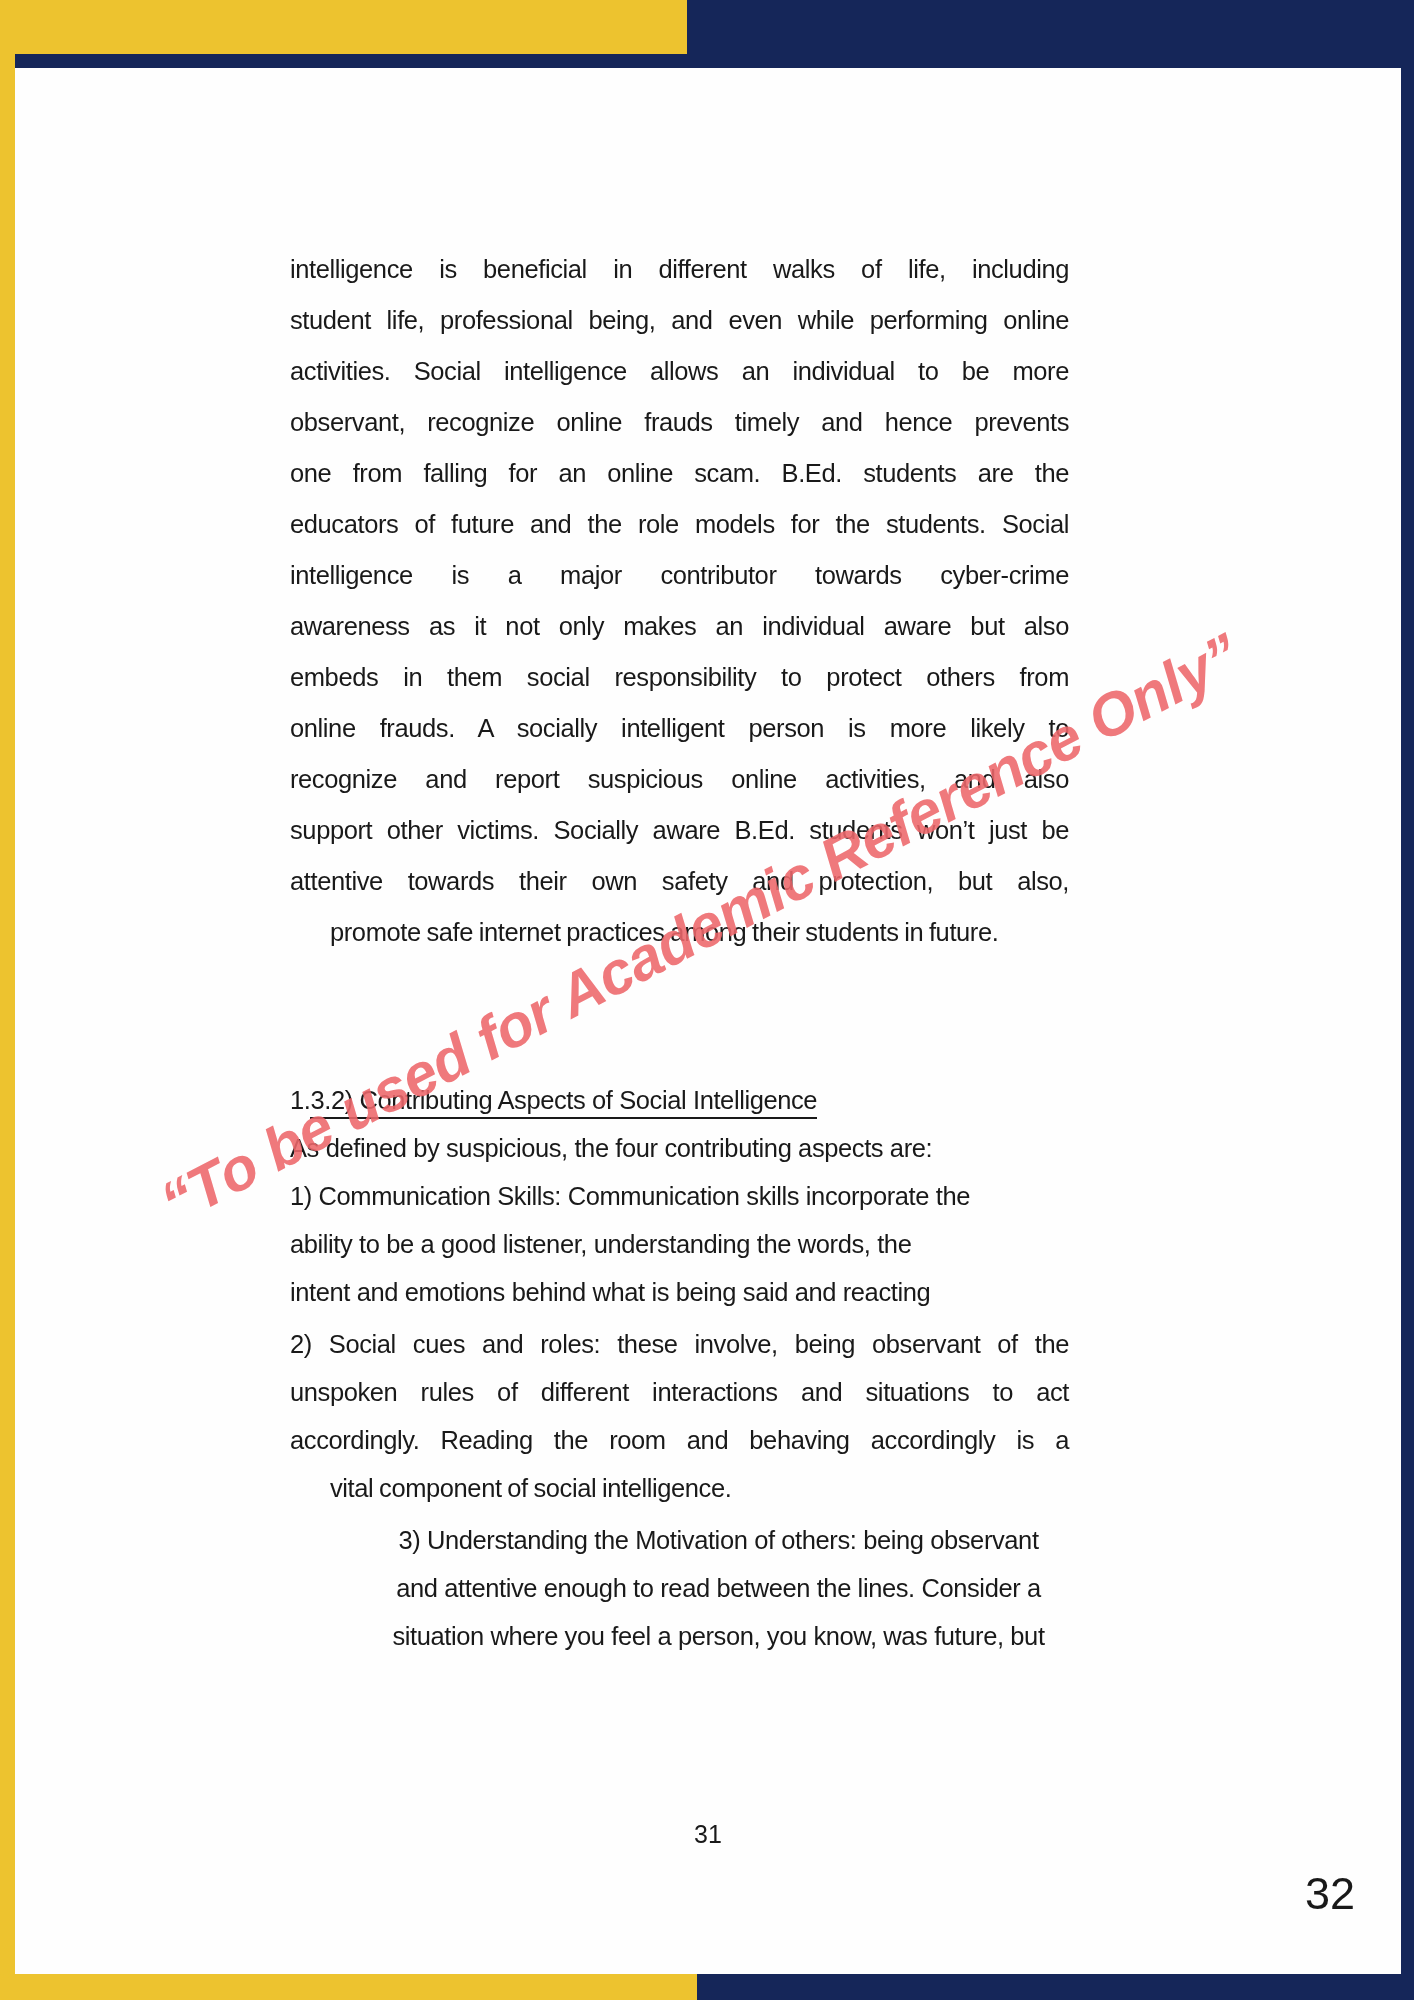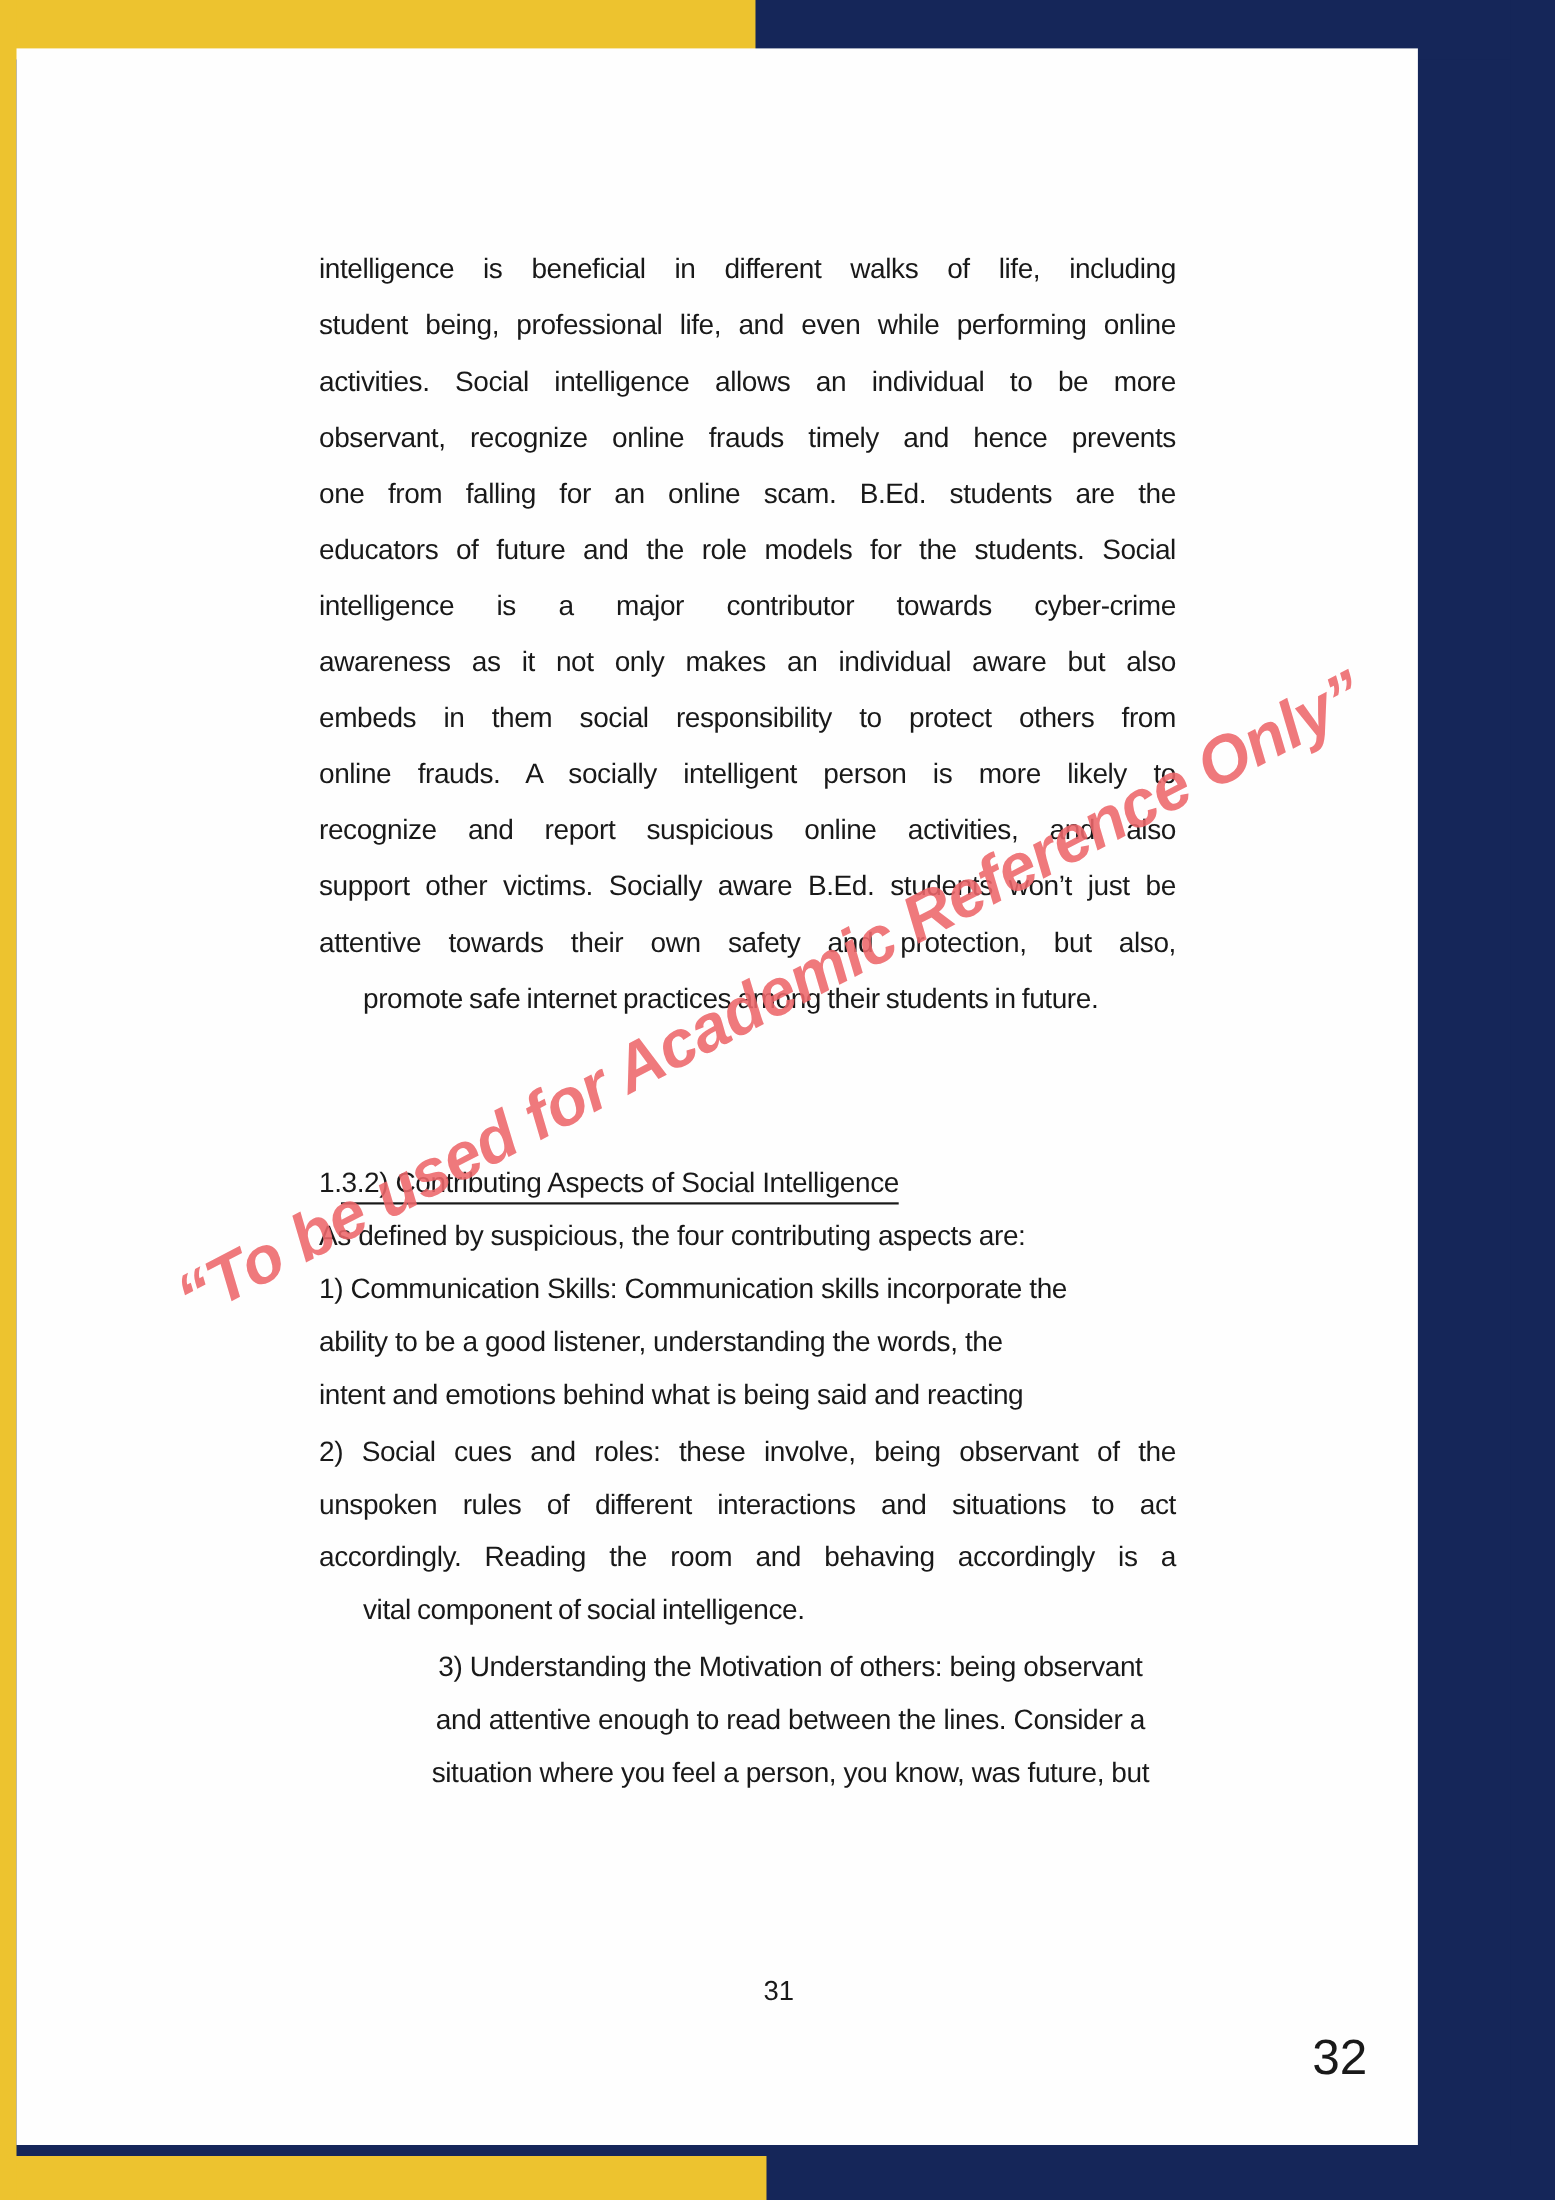--- a/index.html
+++ b/index.html
@@ -22,22 +22,22 @@
   .band{position:absolute;}
   .band-top-yellow{left:0;top:0;width:687px;height:54px;background:var(--yellow);}
   .band-top-navy{left:687px;top:0;width:727px;height:54px;background:var(--navy);}
   .band-left-yellow{left:0;top:0;width:15px;height:2000px;background:var(--yellow);}
   .band-bottom-yellow{left:0;top:1960px;width:697px;height:40px;background:var(--yellow);}
   .band-bottom-navy{left:697px;top:1960px;width:717px;height:40px;background:var(--navy);}
   .band-right-navy{left:1373px;top:0;width:41px;height:2000px;background:var(--navy);}
 
   
   .page{
-    position:absolute;left:15px;top:44px;
-    width:1274px;height:1906px;
+    position:absolute;left:15px;top:68px;
+    width:1386px;height:1906px;
     background:var(--paper);
     color:var(--ink);
   }
 
   
   .col{position:absolute;left:275px;width:779px;}
   .tline{
     position:relative;
     height:51px;line-height:51px;
     font-size:25.5px;
@@ -95,21 +95,21 @@
   <div class="band band-top-navy"></div>
   <div class="band band-right-navy"></div>
   <div class="band band-bottom-yellow"></div>
   <div class="band band-bottom-navy"></div>
   <div class="band band-left-yellow"></div>
 
   <div class="page">
 
     <div class="col para1">
         <div class="tline j">intelligence is beneficial in different walks of life, including</div>
-        <div class="tline j">student being, professional life, and even while performing online</div>
+        <div class="tline j">student life, professional being, and even while performing online</div>
         <div class="tline j">activities. Social intelligence allows an individual to be more</div>
         <div class="tline j">observant, recognize online frauds timely and hence prevents</div>
         <div class="tline j">one from falling for an online scam. B.Ed. students are the</div>
         <div class="tline j">educators of future and the role models for the students. Social</div>
         <div class="tline j">intelligence is a major contributor towards cyber-crime</div>
         <div class="tline j">awareness as it not only makes an individual aware but also</div>
         <div class="tline j">embeds in them social responsibility to protect others from</div>
         <div class="tline j">online frauds. A socially intelligent person is more likely to</div>
         <div class="tline j">recognize and report suspicious online activities, and also</div>
         <div class="tline j">support other victims. Socially aware B.Ed. students won’t just be</div>

